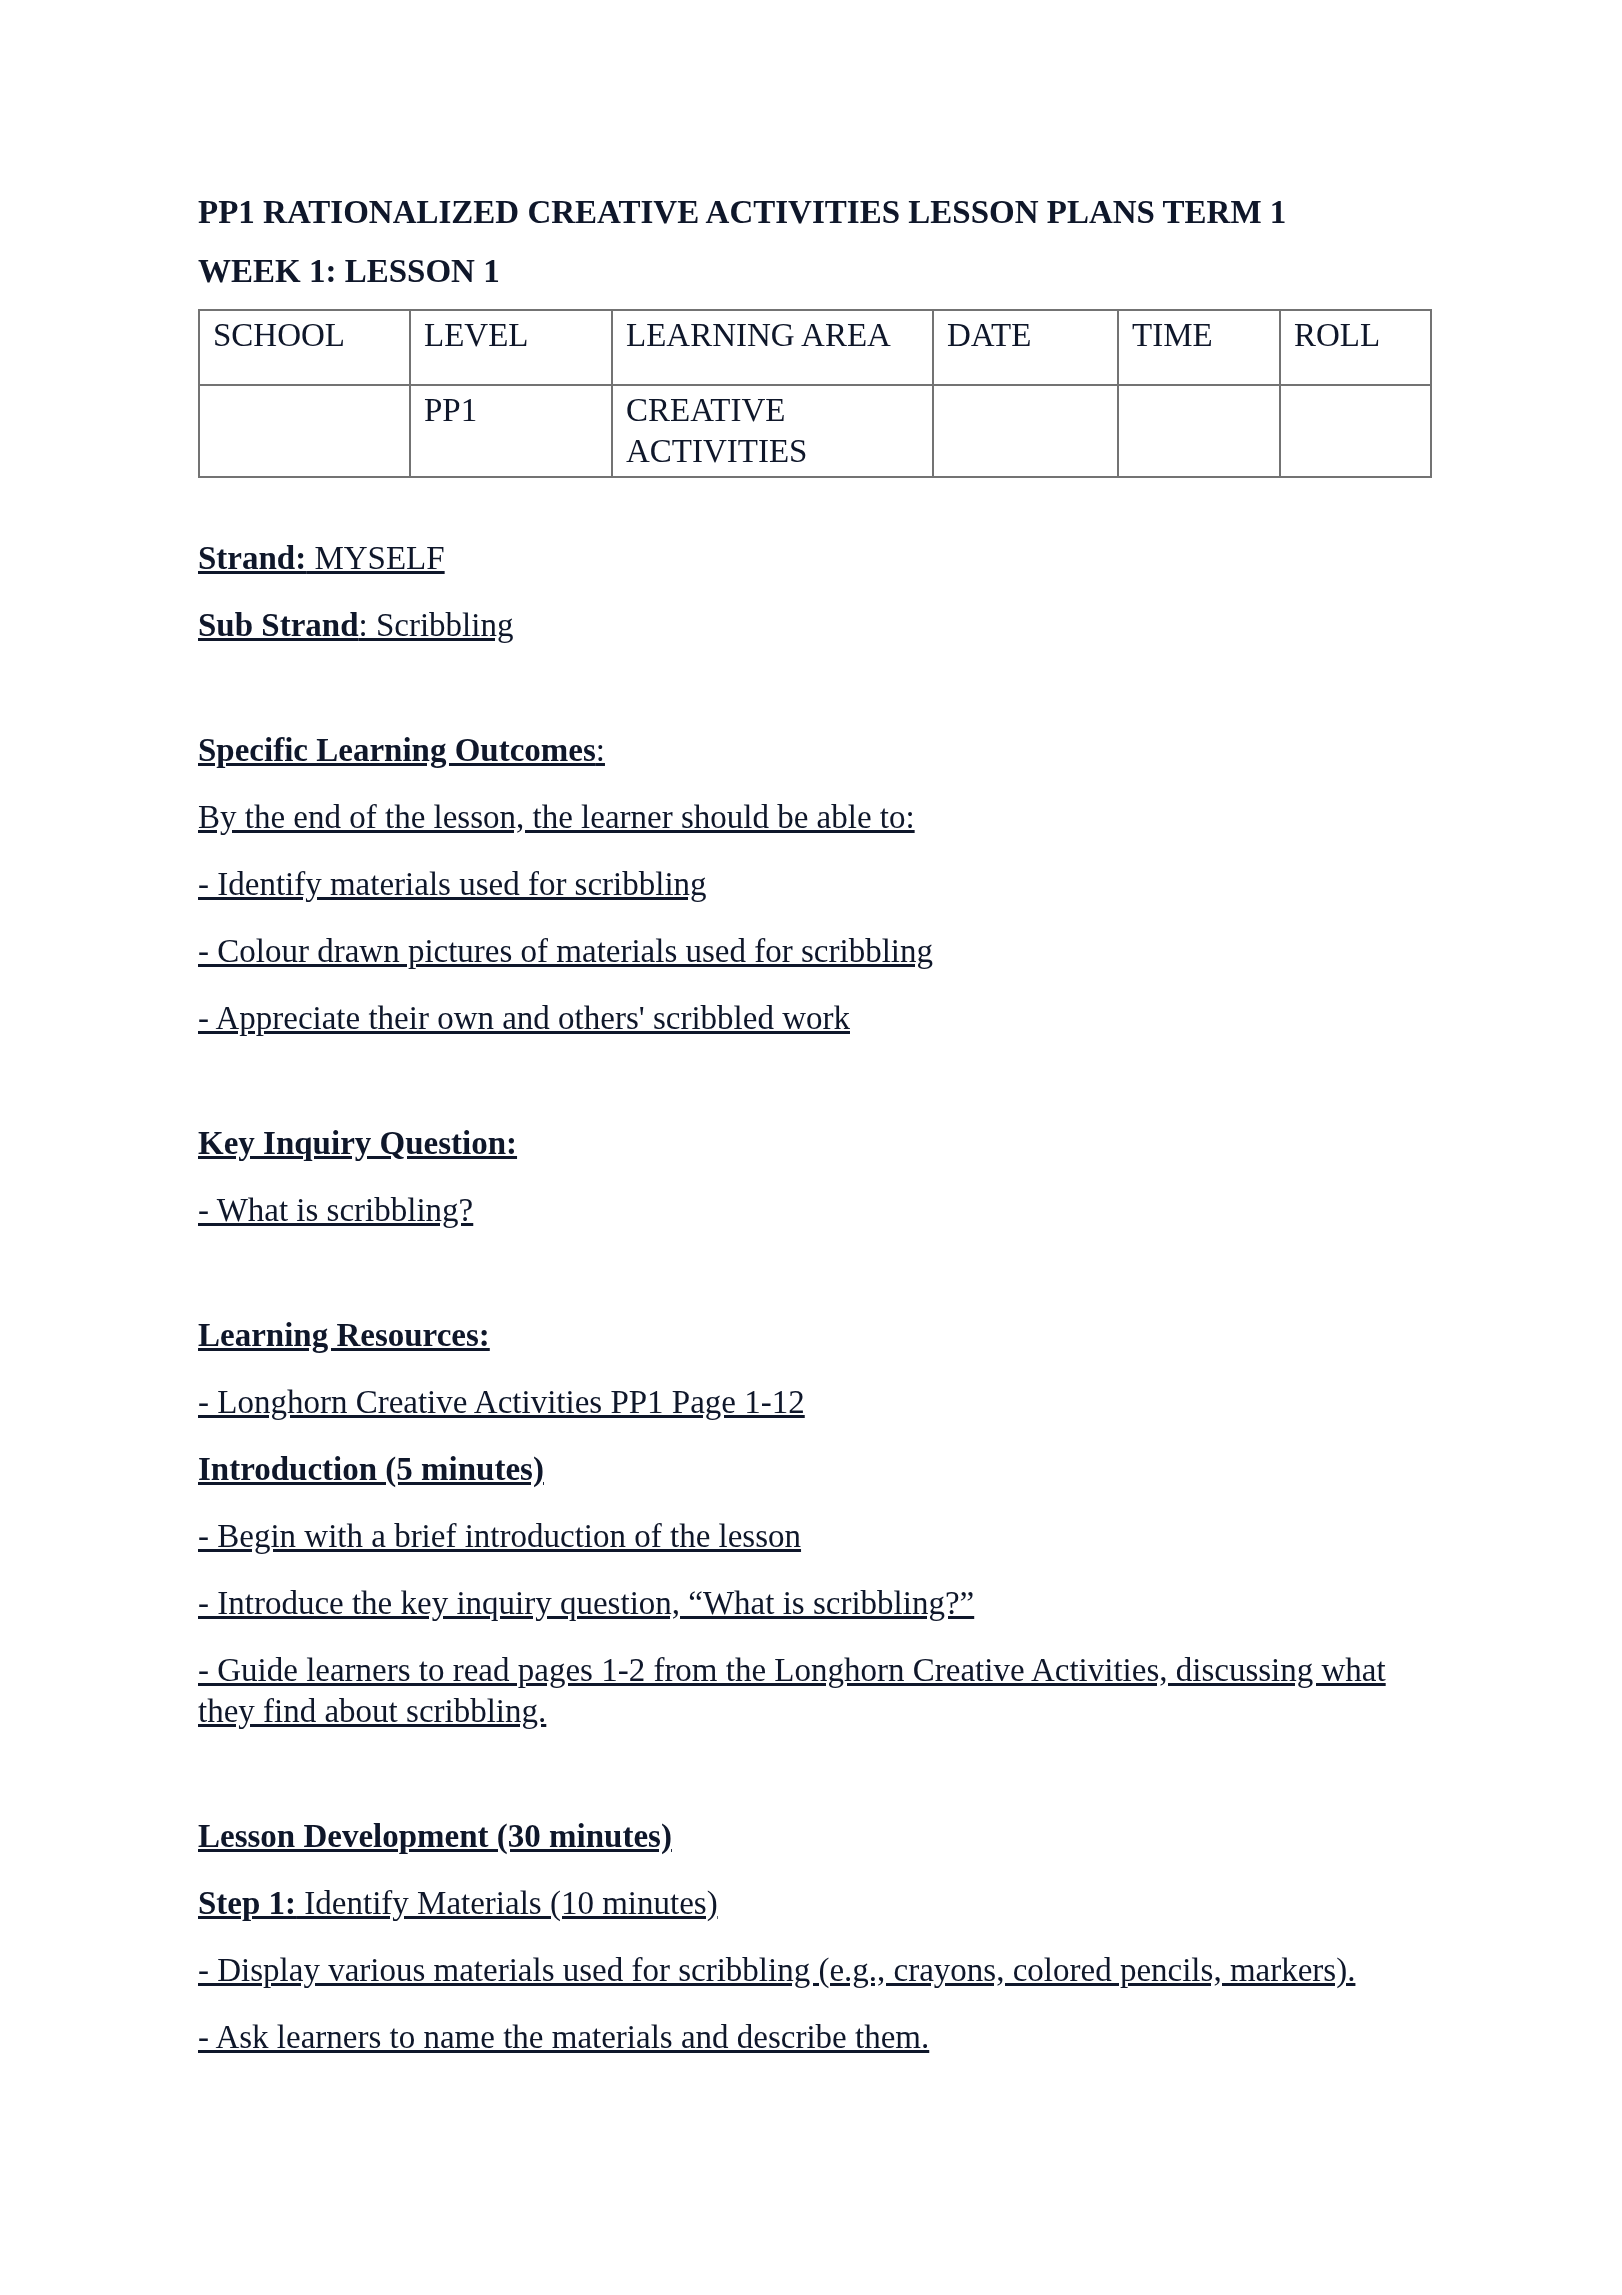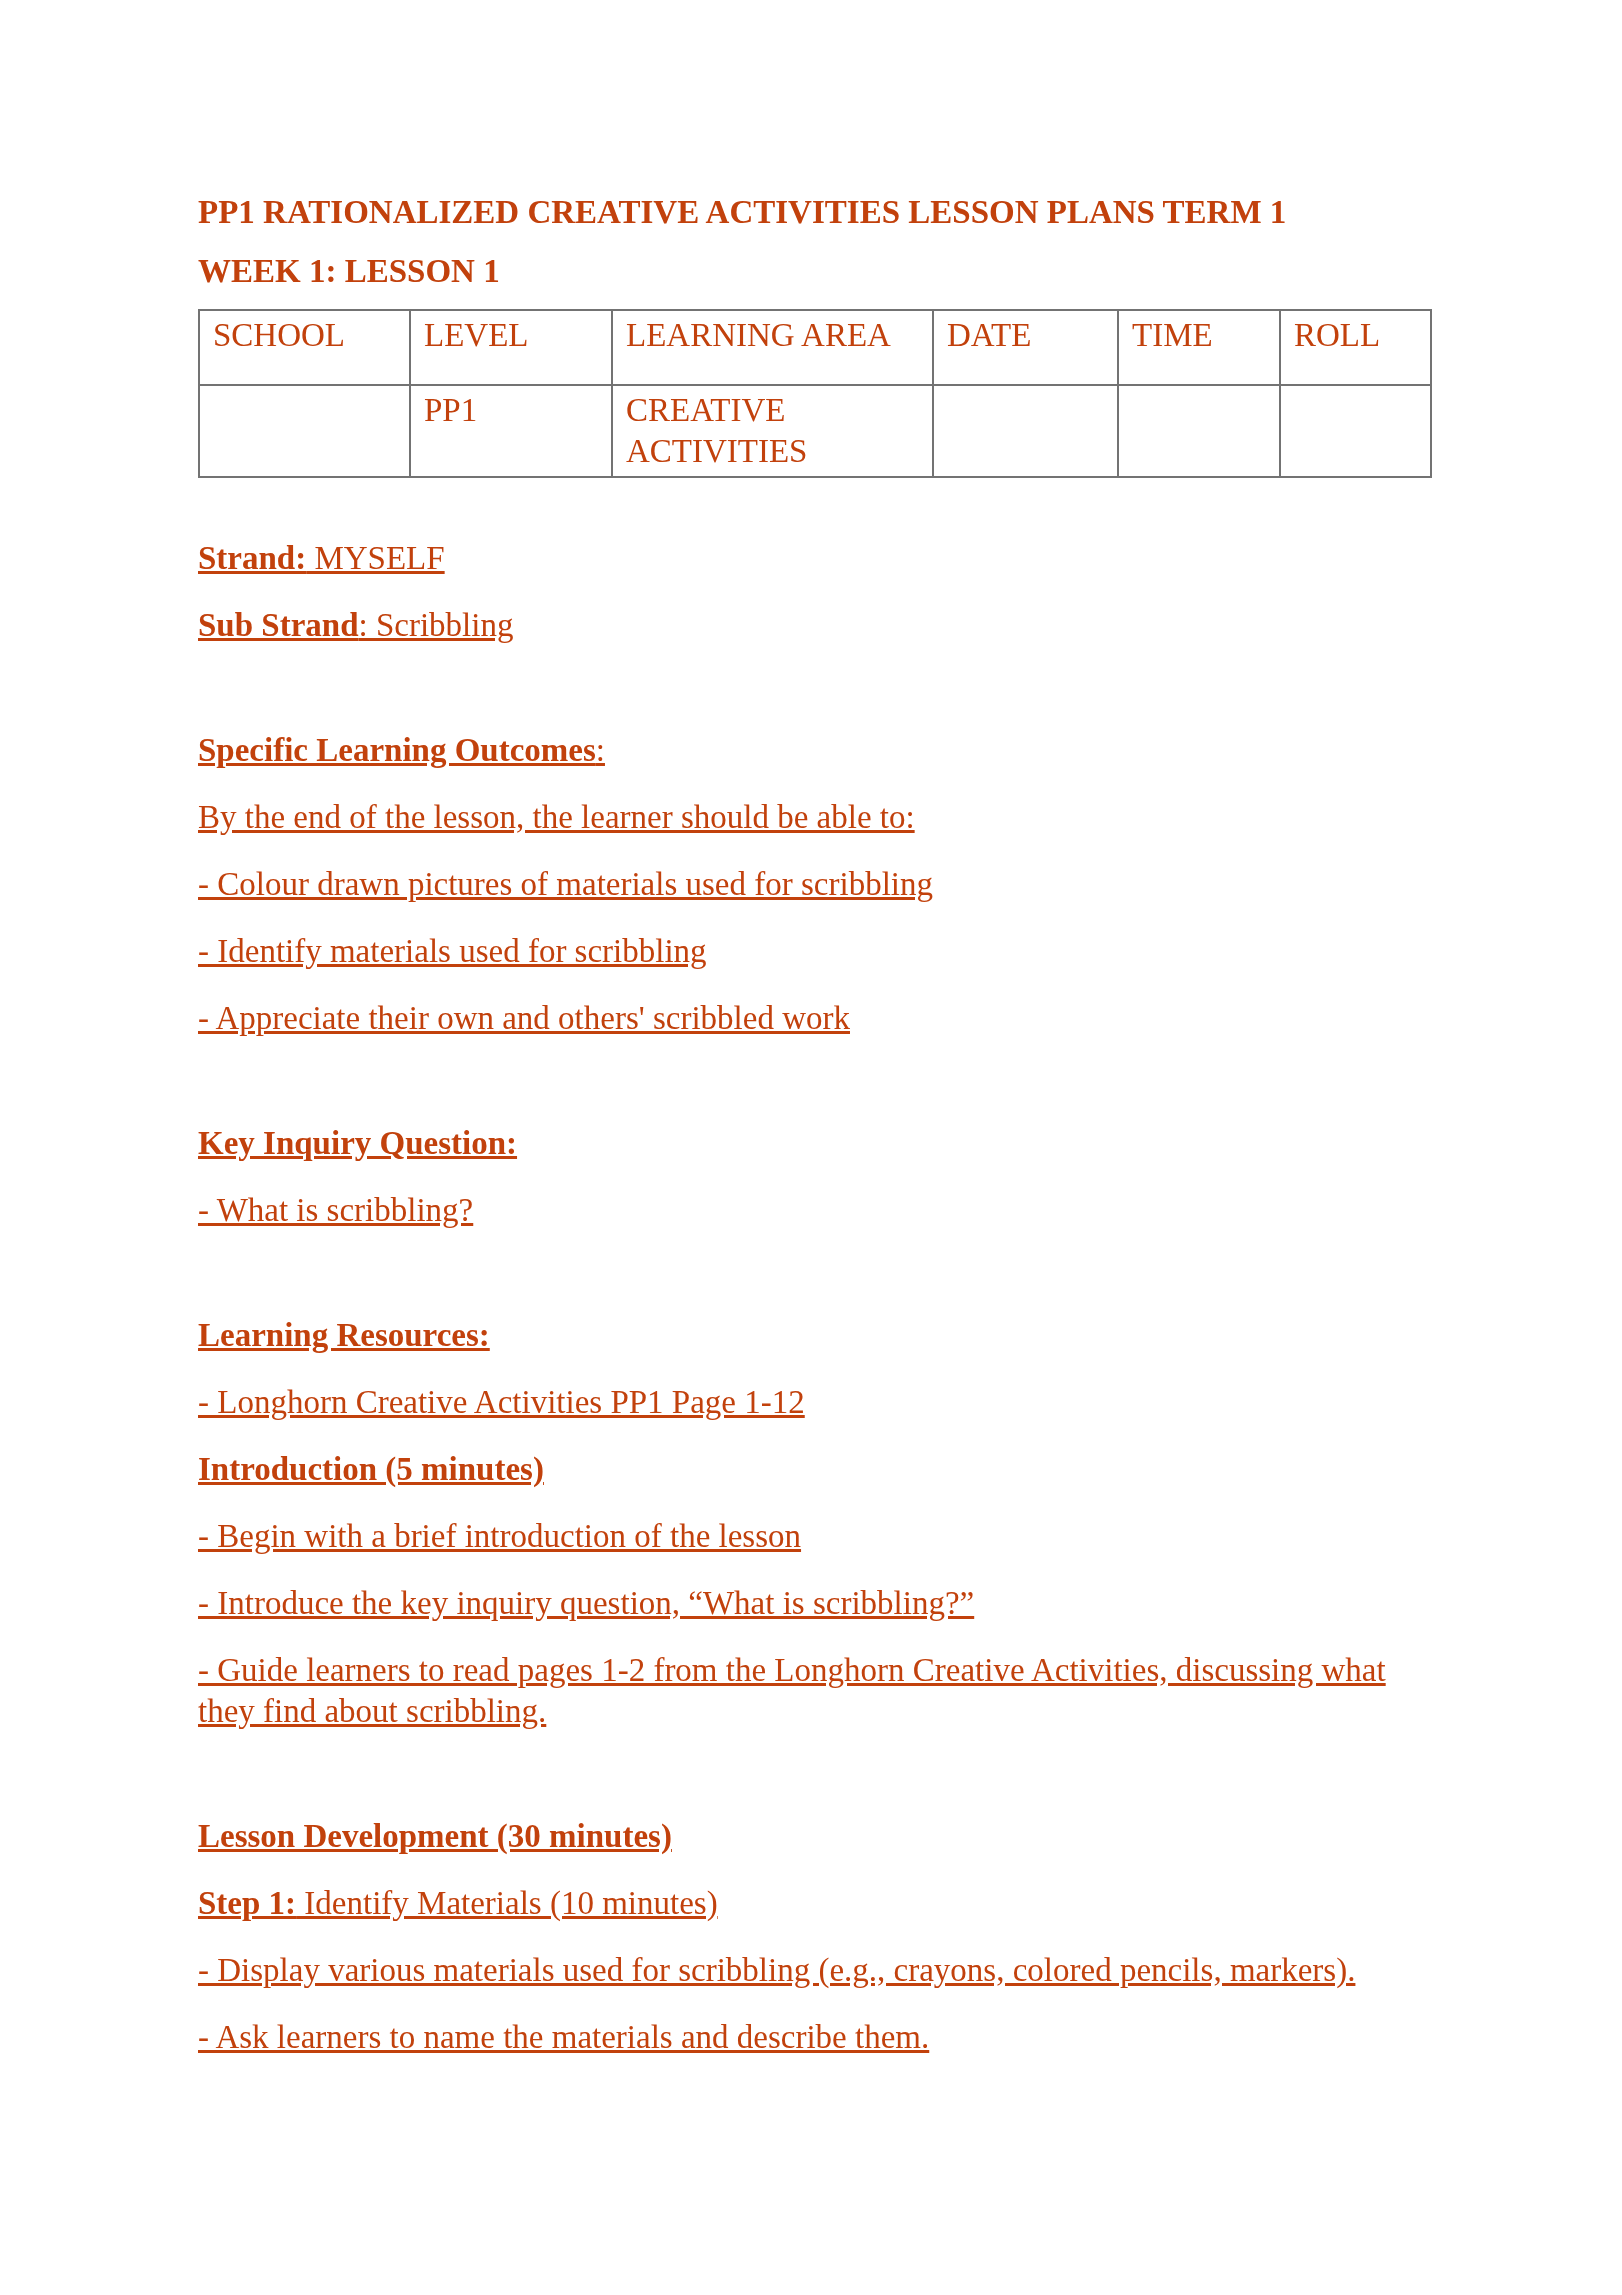--- a/index.html
+++ b/index.html
@@ -11,21 +11,21 @@
     width: 1623px;
     height: 2295px;
     overflow: hidden;
   }
   .page {
     box-sizing: border-box;
     width: 1623px;
     height: 2295px;
     padding: 192px 193px 0 198px;
     background: #ffffff;
-    color: #c2410c;
+    color: #0f172a;
     font-family: "Liberation Serif", serif;
     font-size: 33px;
   }
   .line {
     margin: 0 0 26px 0;
     line-height: 41px;
     text-decoration: underline;
   }
   .bold { font-weight: bold; }
   .title, .week {
@@ -88,22 +88,22 @@
     </tbody>
   </table>
 
   <p class="line after-table"><span class="bold">Strand:</span><span> MYSELF</span></p>
 
   <p class="line"><span class="bold">Sub Strand</span><span>: Scribbling</span></p>
 
   <p class="line section-head"><span class="bold">Specific Learning Outcomes</span><span>:</span></p>
 
   <p class="line">By the end of the lesson, the learner should be able to:</p>
+  <p class="line">- Identify materials used for scribbling</p>
   <p class="line">- Colour drawn pictures of materials used for scribbling</p>
-  <p class="line">- Identify materials used for scribbling</p>
   <p class="line">- Appreciate their own and others' scribbled work</p>
 
   <p class="line section-head bold">Key Inquiry Question:</p>
   <p class="line">- What is scribbling?</p>
 
   <p class="line section-head bold">Learning Resources:</p>
   <p class="line">- Longhorn Creative Activities PP1 Page 1-12</p>
 
   <p class="line bold">Introduction (5 minutes)</p>
   <p class="line">- Begin with a brief introduction of the lesson</p>

